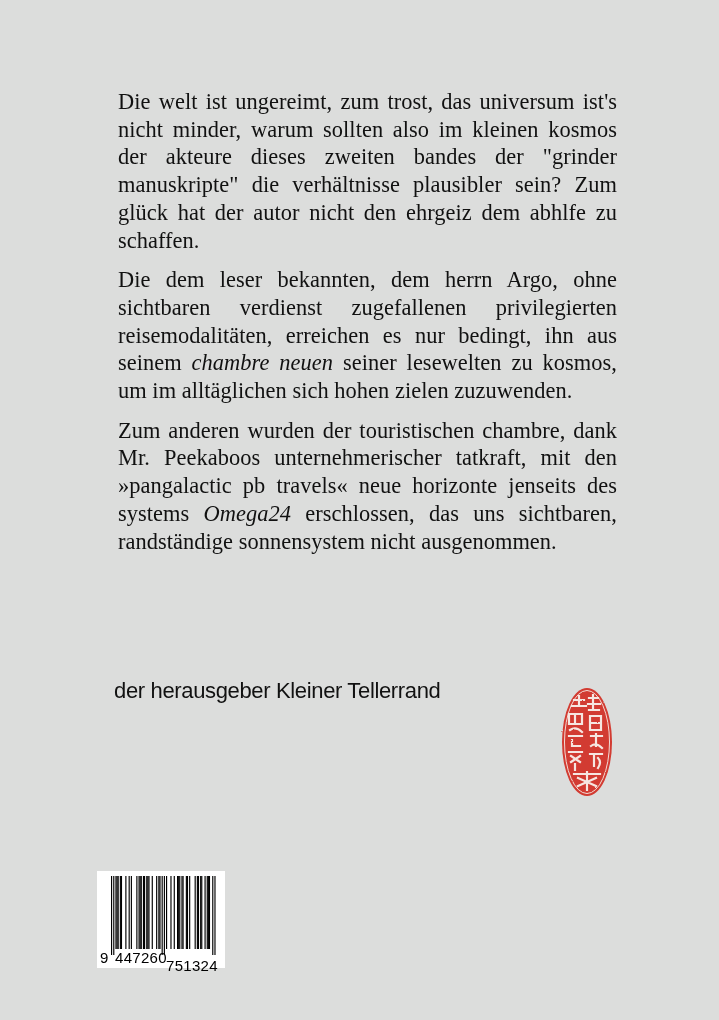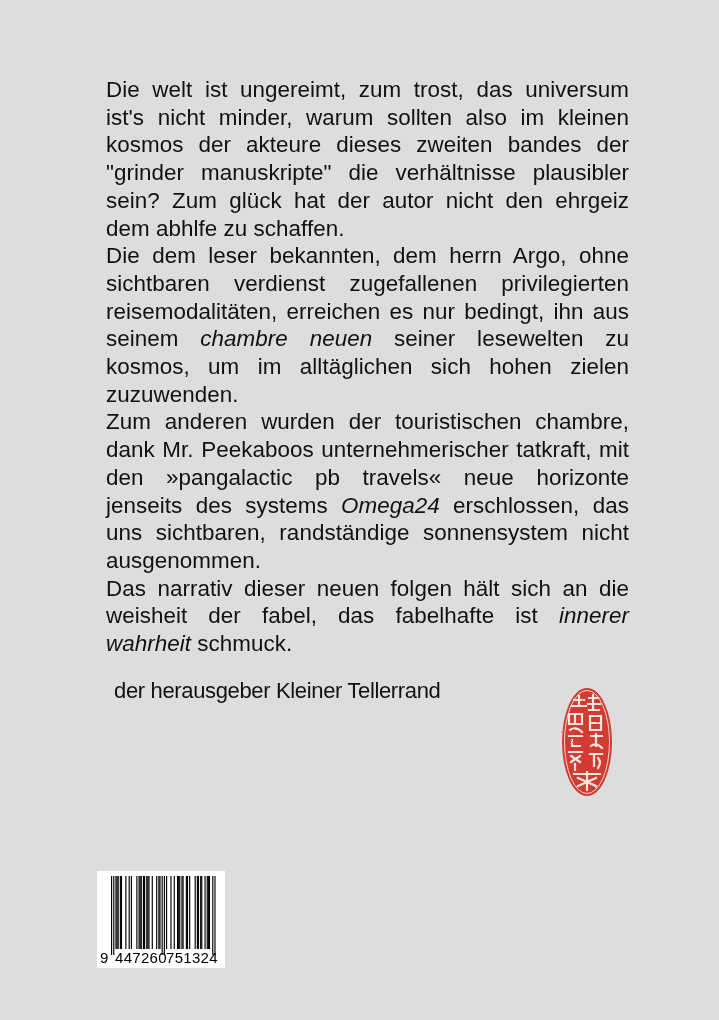--- a/index.html
+++ b/index.html
@@ -14,21 +14,21 @@
   .blurb {
     position: absolute;
     left: 106px;
     top: 76px;
     width: 523px;
     font-size: 22.4px;
     line-height: 27.7px;
     text-align: justify;
     letter-spacing: 0.05px;
   }
-  .blurb p { margin: 0; text-align: justify; }
+  .blurb p { margin: 12px; text-align: justify; font-family: Liberation Serif, serif; }
   .blurb p span.it { font-style: italic; }
   .signature {
     position: absolute;
     left: 114px;
     top: 677px;
     font-size: 22px;
     line-height: 28px;
     letter-spacing: -0.35px;
     white-space: nowrap;
   }
@@ -52,37 +52,34 @@
     position: absolute;
     left: 3px;
     top: 79px;
     font-size: 15px;
     line-height: 15px;
     color: #000;
     white-space: nowrap;
   }
   .bc-digits .first { position: absolute; left: 0; top: 0; }
   .bc-digits .left { position: absolute; left: 15px; top: 0; letter-spacing: 0.3px; }
-  .bc-digits .right { position: absolute; left: 66px; top: 0; letter-spacing: 0.3px; }
+  .bc-digits .right { position: absolute; left: 66px; top: 8px; letter-spacing: 0.3px; }
 </style>
 </head>
 <body>
 
 <div class="blurb">
   <p>
     <span>Die welt ist ungereimt, zum trost, das universum ist's nicht minder, warum sollten also im kleinen kosmos der akteure dieses zweiten bandes der "grinder manuskripte" die verhältnisse plausibler sein? Zum glück hat der autor nicht den ehrgeiz dem abhlfe zu schaffen.</span>
   </p>
   <p>
     <span>Die dem leser bekannten, dem herrn Argo, ohne sichtbaren verdienst zugefallenen privilegierten reisemodalitäten, erreichen es nur bedingt, ihn aus seinem </span><span class="it">chambre neuen</span><span> seiner lesewelten zu kosmos, um im alltäglichen sich hohen zielen zuzuwenden.</span>
   </p>
   <p>
     <span>Zum anderen wurden der touristischen chambre, dank Mr. Peekaboos unternehmerischer tatkraft, mit den »pangalactic pb travels« neue horizonte jenseits des systems </span><span class="it">Omega24</span><span> erschlossen, das uns sichtbaren, randständige sonnensystem nicht ausgenommen.</span>
-  </p>
-  <p>
-    <span>Das narrativ dieser neuen folgen hält sich an die weisheit der fabel, das fabelhafte ist </span><span class="it">innerer wahrheit</span><span> schmuck.</span>
   </p>
 </div>
 
 <div class="signature">der herausgeber Kleiner Tellerrand</div>
 
 <div class="stamp">
   <svg width="54" height="112" viewBox="0 0 54 112">
     <defs>
       <filter id="rough" x="-10%" y="-10%" width="120%" height="120%">
         <feTurbulence type="fractalNoise" baseFrequency="0.9" numOctaves="2" seed="3" result="n"></feTurbulence>

